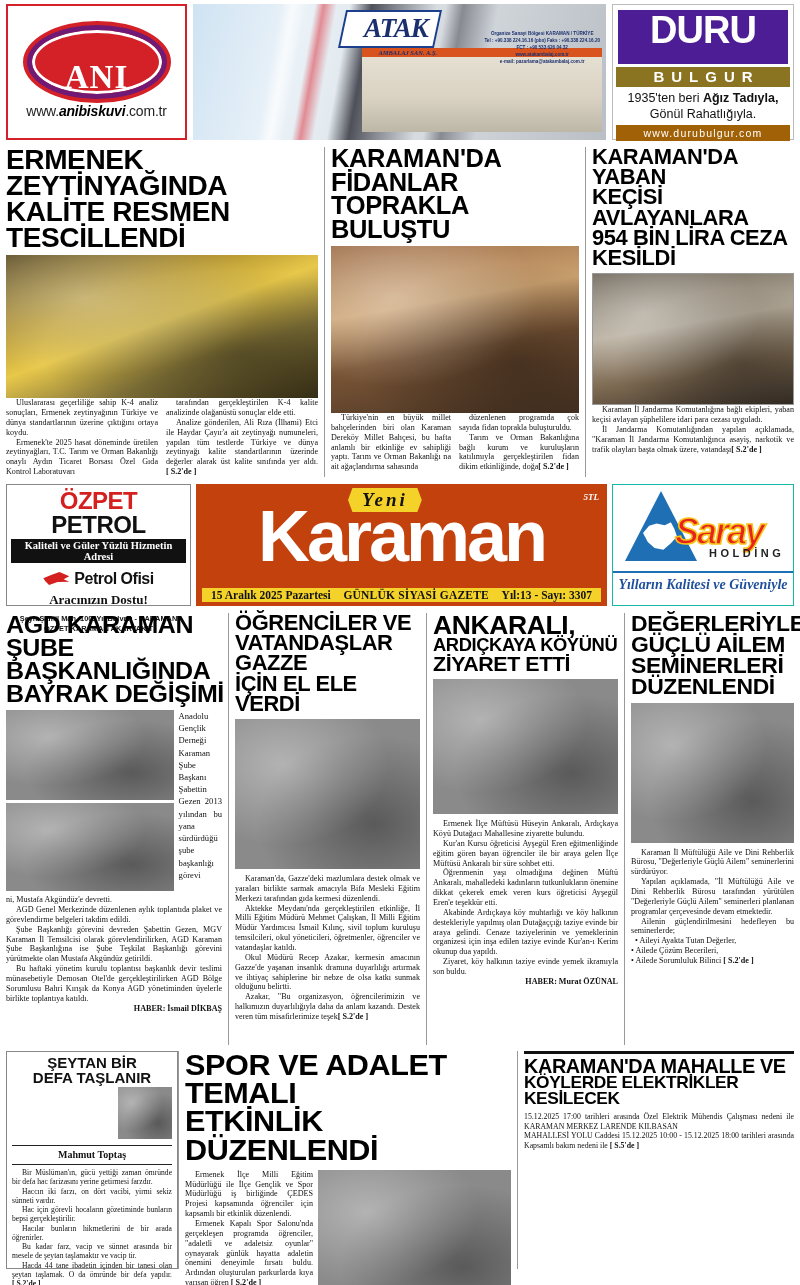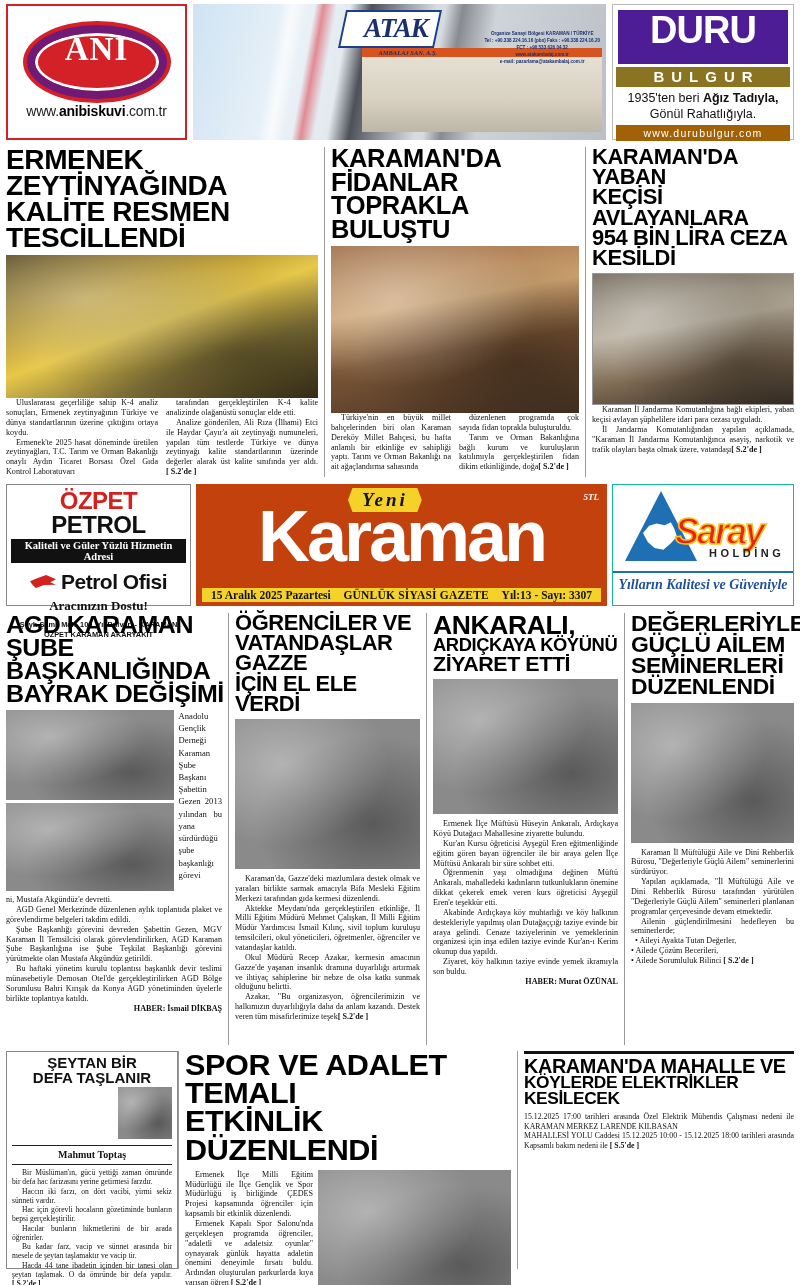--- a/index.html
+++ b/index.html
@@ -38,26 +38,26 @@
   .photo::after{content:"";position:absolute;inset:0;
     background:
       radial-gradient(ellipse at 25% 30%, rgba(255,255,255,.35), transparent 55%),
       radial-gradient(ellipse at 75% 70%, rgba(0,0,0,.35), transparent 60%);}
 
   
   .topads { display:flex; gap:6px; height:136px; }
   .ad-ani { width:181px; border:2px solid #d42027; background:#fff;
             display:flex; flex-direction:column; align-items:center; justify-content:center; gap:4px; }
   .ani-oval { width:140px; height:74px; border-radius:50%; background:#d42027;
-              border:8px solid #701a75; box-shadow:0 0 0 4px #d42027, inset 0 0 0 3px #fff;
-              display:flex; align-items:flex-start; justify-content:center; }
+              border:5px solid #701a75; box-shadow:0 0 0 4px #d42027, inset 0 0 0 3px #fff;
+              display:flex; align-items:flex-end; justify-content:center; }
   .ani-oval span { font-family:"Liberation Serif",serif; font-weight:bold; font-size:33px; color:#fff;
                    letter-spacing:1px; line-height:1; }
   .ani-url { font-family:"Liberation Sans",sans-serif; font-size:14px; color:#222; letter-spacing:-.2px;}
-  .ani-url b{ color:#000; }
+  .ani-url b{ color:#000;font-style:italic; }
 
   .ad-atak { flex:1; background:linear-gradient(105deg,#cfe3f3 0%,#eaf2f8 25%,#d8dde2 55%,#b9bfc4 100%);
              position:relative; overflow:hidden; }
   .atak-streaks{position:absolute;inset:0;
     background:
      linear-gradient(100deg, transparent 20%, rgba(255,255,255,.7) 23%, transparent 26%),
      linear-gradient(100deg, transparent 28%, rgba(220,40,50,.5) 30%, transparent 33%),
      linear-gradient(100deg, transparent 36%, rgba(30,30,40,.75) 41%, transparent 56%),
      linear-gradient(100deg, transparent 58%, rgba(60,60,70,.5) 62%, transparent 70%);}
   .atak-bld{position:absolute;right:4px;bottom:8px;width:58%;height:62%;
@@ -98,21 +98,21 @@
   .ts3 .ts-body{ display:block; }
 
   
   .masthead{ display:flex; gap:5px; margin-top:7px; height:122px; }
   .ad-ozpet{ width:185px; border:1px solid #888; background:#fff; padding:4px 4px 2px; text-align:center; }
   .ozpet-t{ font-family:"Liberation Sans",sans-serif;font-weight:900;font-size:24px;letter-spacing:-.5px;line-height:1;}
   .ozpet-t .r{color:#d4201f;} .ozpet-t .k{color:#111;}
   .ozpet-bar{ background:#111;color:#fff;font-family:"Liberation Serif",serif;font-weight:bold;font-size:10.5px;margin-top:2px;padding:1px 2px;}
   .po{ display:flex;align-items:center;justify-content:center;gap:5px;margin-top:7px;}
   .po-mark{width:26px;height:14px;background:#d4201f;clip-path:polygon(0 45%,30% 22%,62% 0,100% 30%,78% 52%,100% 70%,55% 72%,22% 92%,8% 66%);}
-  .po-txt{font-family:"Liberation Sans",sans-serif;font-weight:bold;font-size:21px;color:#111;letter-spacing:-.5px;}
+  .po-txt{font-family:"Liberation Sans",sans-serif;font-weight:bold;font-size:16px;color:#111;letter-spacing:-.5px;}
   .po-sub{font-family:"Liberation Serif",serif;font-weight:bold;font-size:13px;margin-top:4px;}
   .ozpet-addr{font-family:"Liberation Sans",sans-serif;font-size:7.4px;font-weight:bold;margin-top:6px;line-height:1.3;}
 
   .mast{ flex:1; background:#c2410c; position:relative; padding:3px 6px 0; }
   .mast-yeni{ position:absolute; left:152px; top:4px; background:#f5d22a; padding:1px 14px;
      clip-path:polygon(6% 0,94% 0,100% 50%,94% 100%,6% 100%,0 50%);
      font-family:"Liberation Serif",serif; font-style:italic; font-weight:bold; font-size:19px; color:#111; letter-spacing:3px;}
   .mast-tl{ position:absolute; right:8px; top:8px; font-family:"Liberation Serif",serif; font-style:italic;
      font-weight:bold; font-size:9px; color:#fff;}
   .mast-name{ font-family:"Liberation Sans",sans-serif; font-weight:900; font-size:72px; color:#fff;

